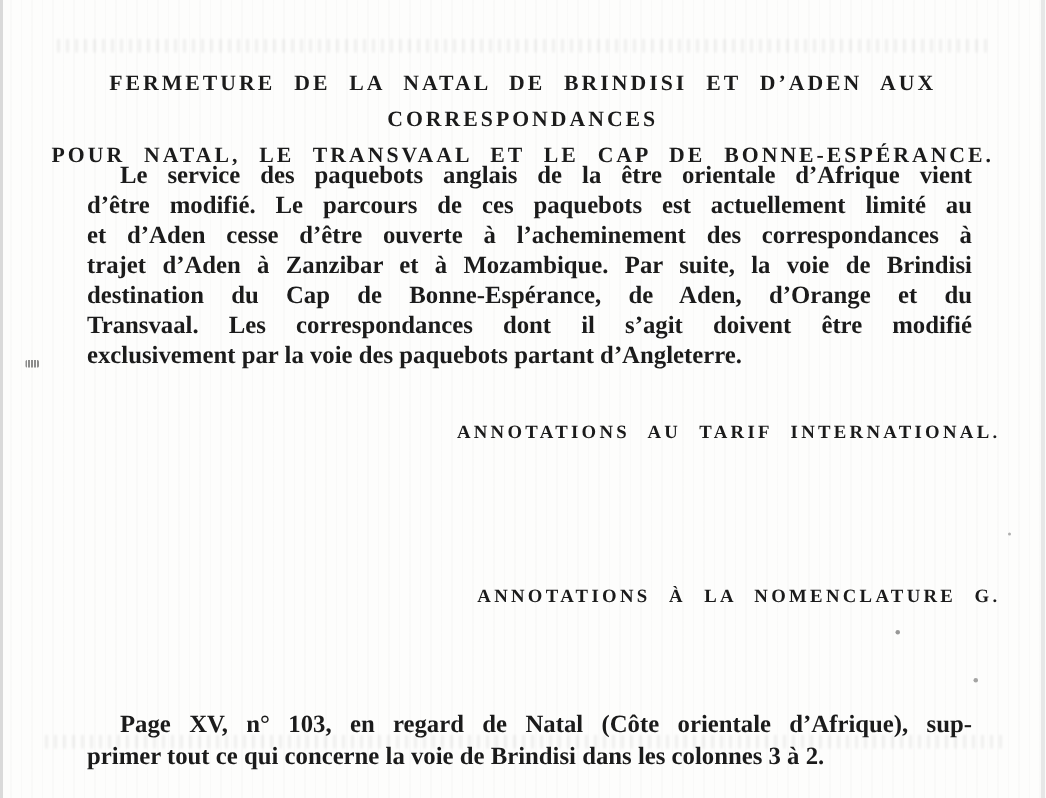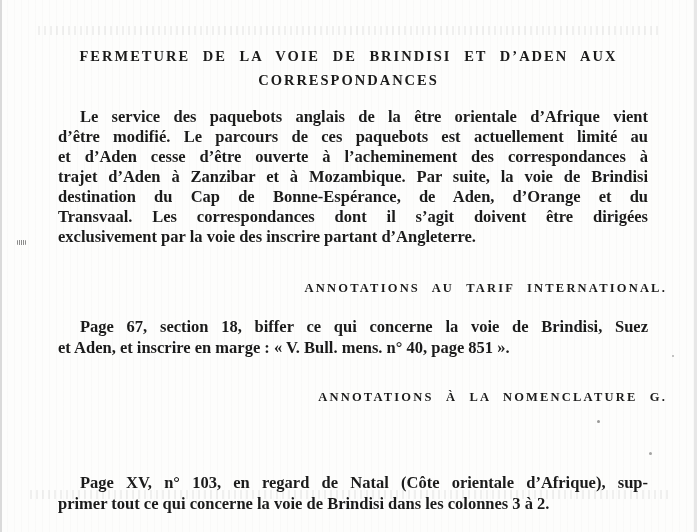--- a/index.html
+++ b/index.html
@@ -59,39 +59,36 @@
 <body>
 
 <div class="page">
   <div class="streaks"></div>
   <div class="edge-left"></div>
   <div class="edge-right"></div>
 
   <div class="ghost ghost-top"></div>
 
   <div class="doc-title">
-    <div>FERMETURE DE LA VOIE DE BRINDISI ET D’ADEN AUX CORRESPONDANCES</div>
+    <div>FERMETURE DE LA NATAL DE BRINDISI ET D’ADEN AUX CORRESPONDANCES</div>
+    <div>POUR NATAL, LE TRANSVAAL ET LE CAP DE BONNE-ESPÉRANCE.</div>
   </div>
 
   <div class="para para-1">
     <div class="line first">Le service des paquebots anglais de la être orientale d’Afrique vient</div>
     <div class="line">d’être modifié. Le parcours de ces paquebots est actuellement limité au</div>
     <div class="line">et d’Aden cesse d’être ouverte à l’acheminement des correspondances à</div>
     <div class="line">trajet d’Aden à Zanzibar et à Mozambique. Par suite, la voie de Brindisi</div>
     <div class="line">destination du Cap de Bonne-Espérance, de Aden, d’Orange et du</div>
-    <div class="line">Transvaal. Les correspondances dont il s’agit doivent être dirigées</div>
-    <div class="line last">exclusivement par la voie des inscrire partant d’Angleterre.</div>
+    <div class="line">Transvaal. Les correspondances dont il s’agit doivent être modifié</div>
+    <div class="line last">exclusivement par la voie des paquebots partant d’Angleterre.</div>
   </div>
 
   <div class="section-heading heading-1">ANNOTATIONS AU TARIF INTERNATIONAL.</div>
 
-  <div class="para para-2">
-    <div class="line first">Page 67, section 18, biffer ce qui concerne la voie de Brindisi, Suez</div>
-    <div class="line last">et Aden, et inscrire en marge : « V. Bull. mens. n° 40, page 851 ».</div>
-  </div>
 
   <div class="section-heading heading-2">ANNOTATIONS À LA NOMENCLATURE G.</div>
 
   <div class="para para-3">
     <div class="line first">Page XV, n° 103, en regard de Natal (Côte orientale d’Afrique), sup-</div>
     <div class="line last">primer tout ce qui concerne la voie de Brindisi dans les colonnes 3 à 2.</div>
   </div>
 
   <div class="ghost ghost-bottom"></div>
 

